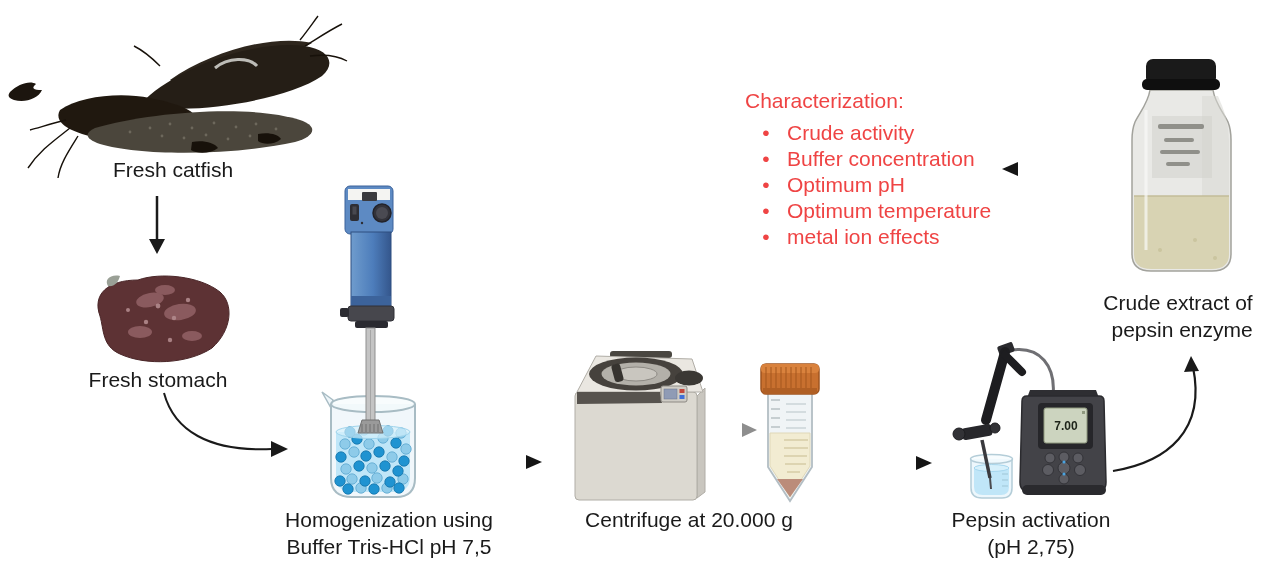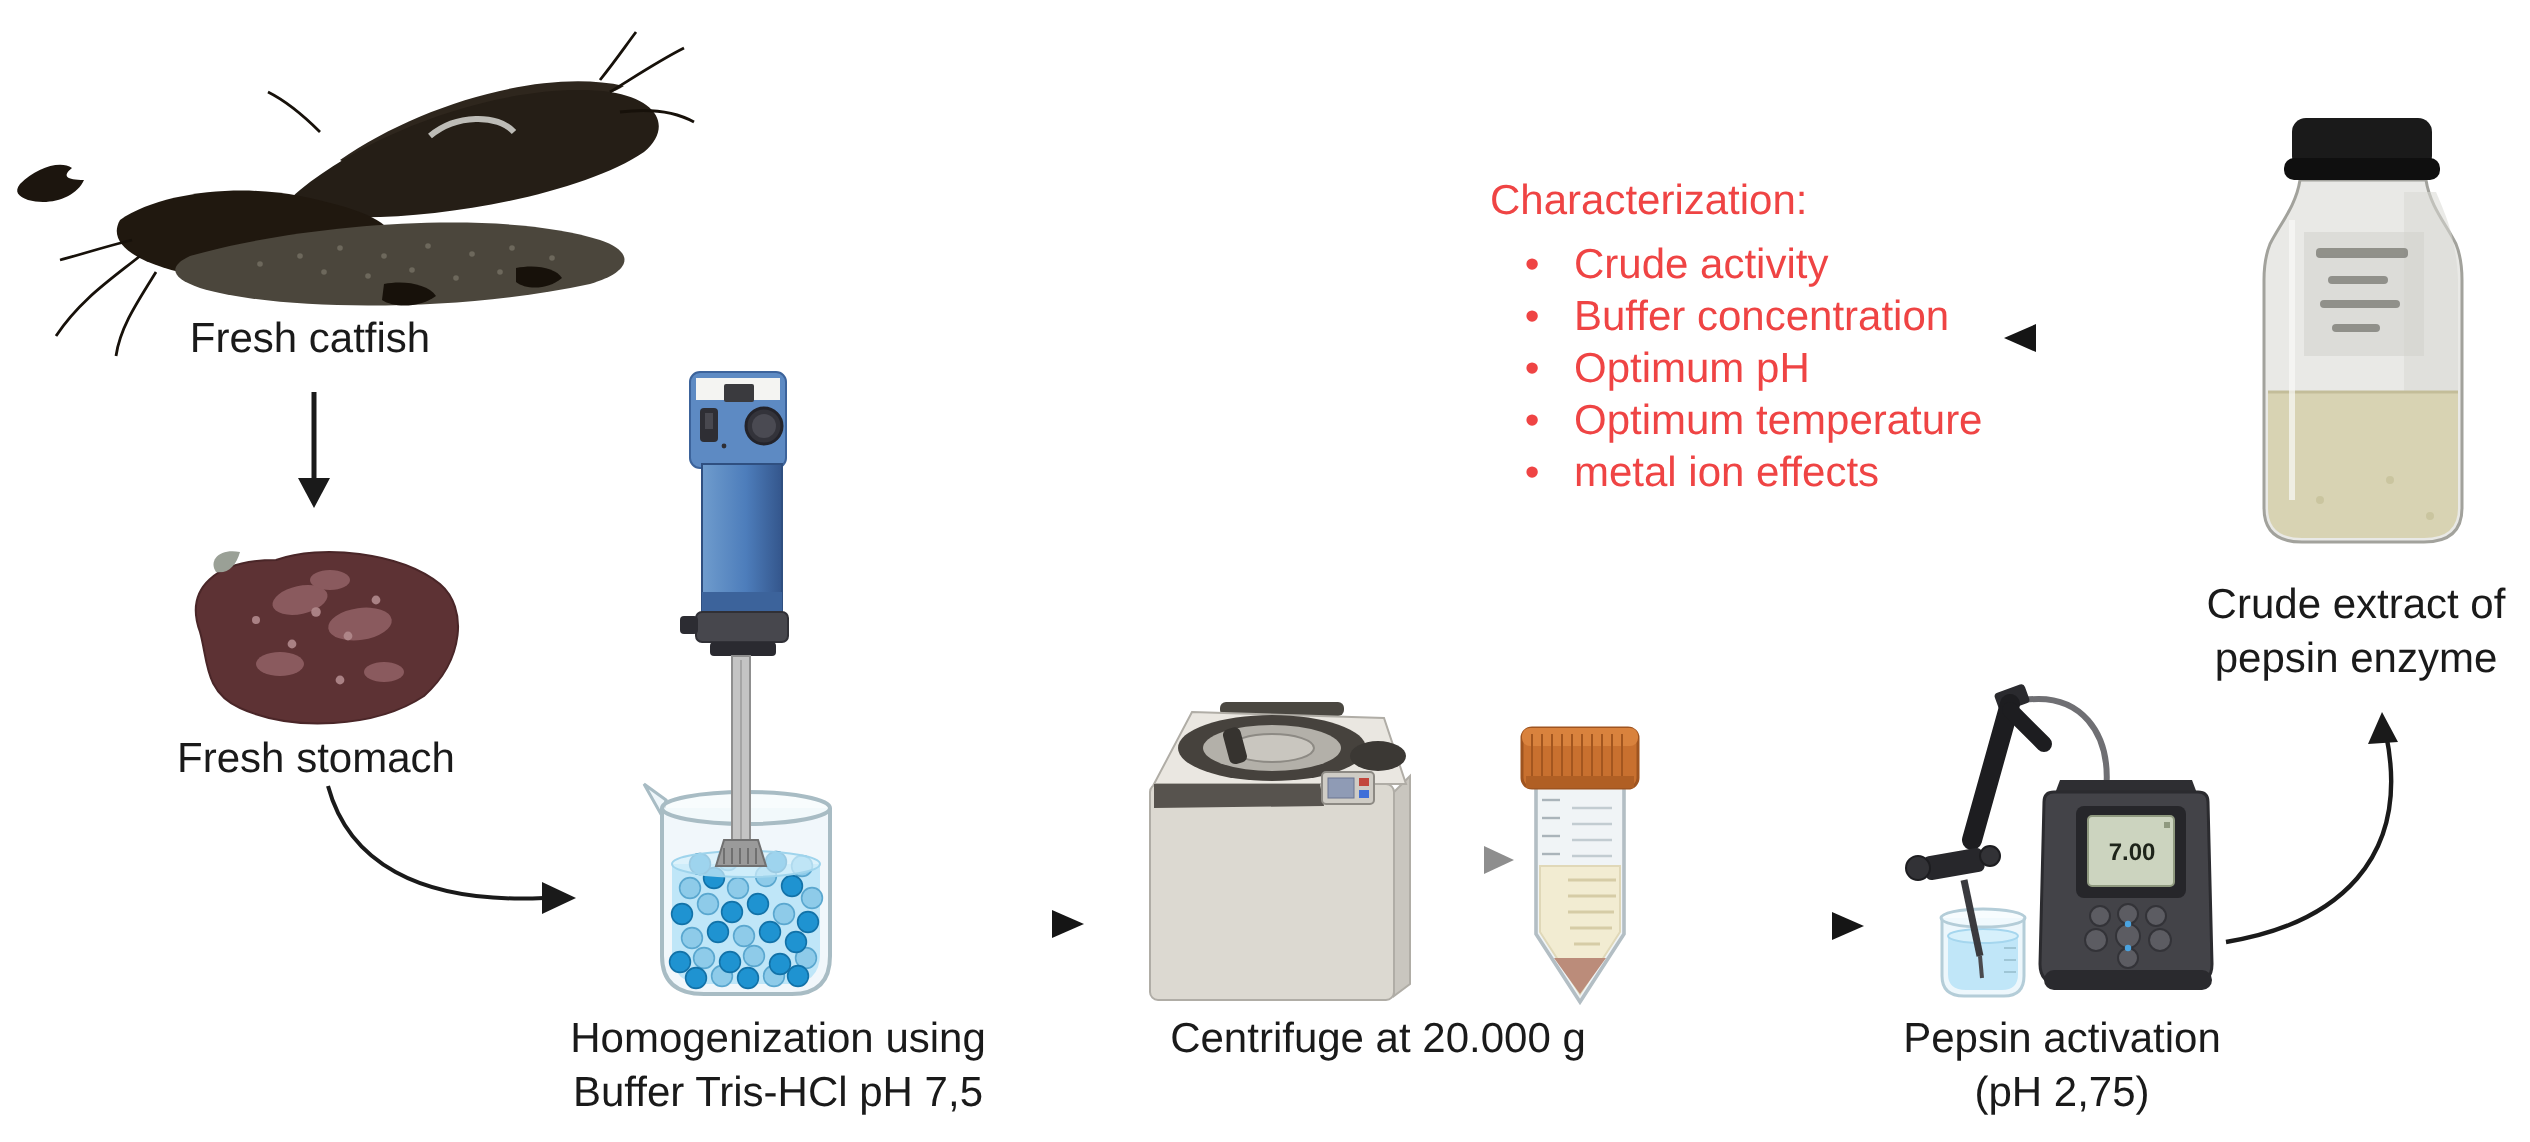--- a/index.html
+++ b/index.html
@@ -323,39 +323,39 @@
       <rect x="1146" y="59" width="70" height="26" rx="7" fill="#1a1a1a"></rect>
       <rect x="1142" y="79" width="78" height="11" rx="5" fill="#0f0f0f"></rect>
     </g>
 
     <g>
       <line x1="1126" y1="169" x2="1016" y2="169" stroke="url(#tailL)" stroke-width="2.8"></line>
       <polygon points="1018,162 1002,169 1018,176" fill="#151515"></polygon>
     </g>
   </svg>
 
-  <div class="label" style="left:155px; top:156px;">Fresh catfish</div>
+  <div class="label" style="left:173px; top:156px;">Fresh catfish</div>
 
   <div class="label" style="left:158px; top:366px;">Fresh stomach</div>
 
   <div class="label" style="left:389px; top:506px;">
     <span class="line">Homogenization using</span>
     <span class="line">Buffer Tris-HCl pH 7,5</span>
   </div>
 
   <div class="label" style="left:689px; top:506px;">
     <span class="line">Centrifuge at 20.000 g</span>
   </div>
 
   <div class="label" style="left:1031px; top:506px;">
     <span class="line">Pepsin activation</span>
     <span class="line">(pH 2,75)</span>
   </div>
 
-  <div class="label" style="left:1178px; top:289px;">
+  <div class="label" style="left:1178px; top:289px;text-align:right;">
     <span class="line">Crude extract of</span>
     <span class="line">pepsin enzyme</span>
   </div>
 
   <div id="char-block">
     <div id="char-title">Characterization:</div>
     <div class="char-item">
       <span class="bullet">•</span>
       <span>Crude activity</span>
     </div>

